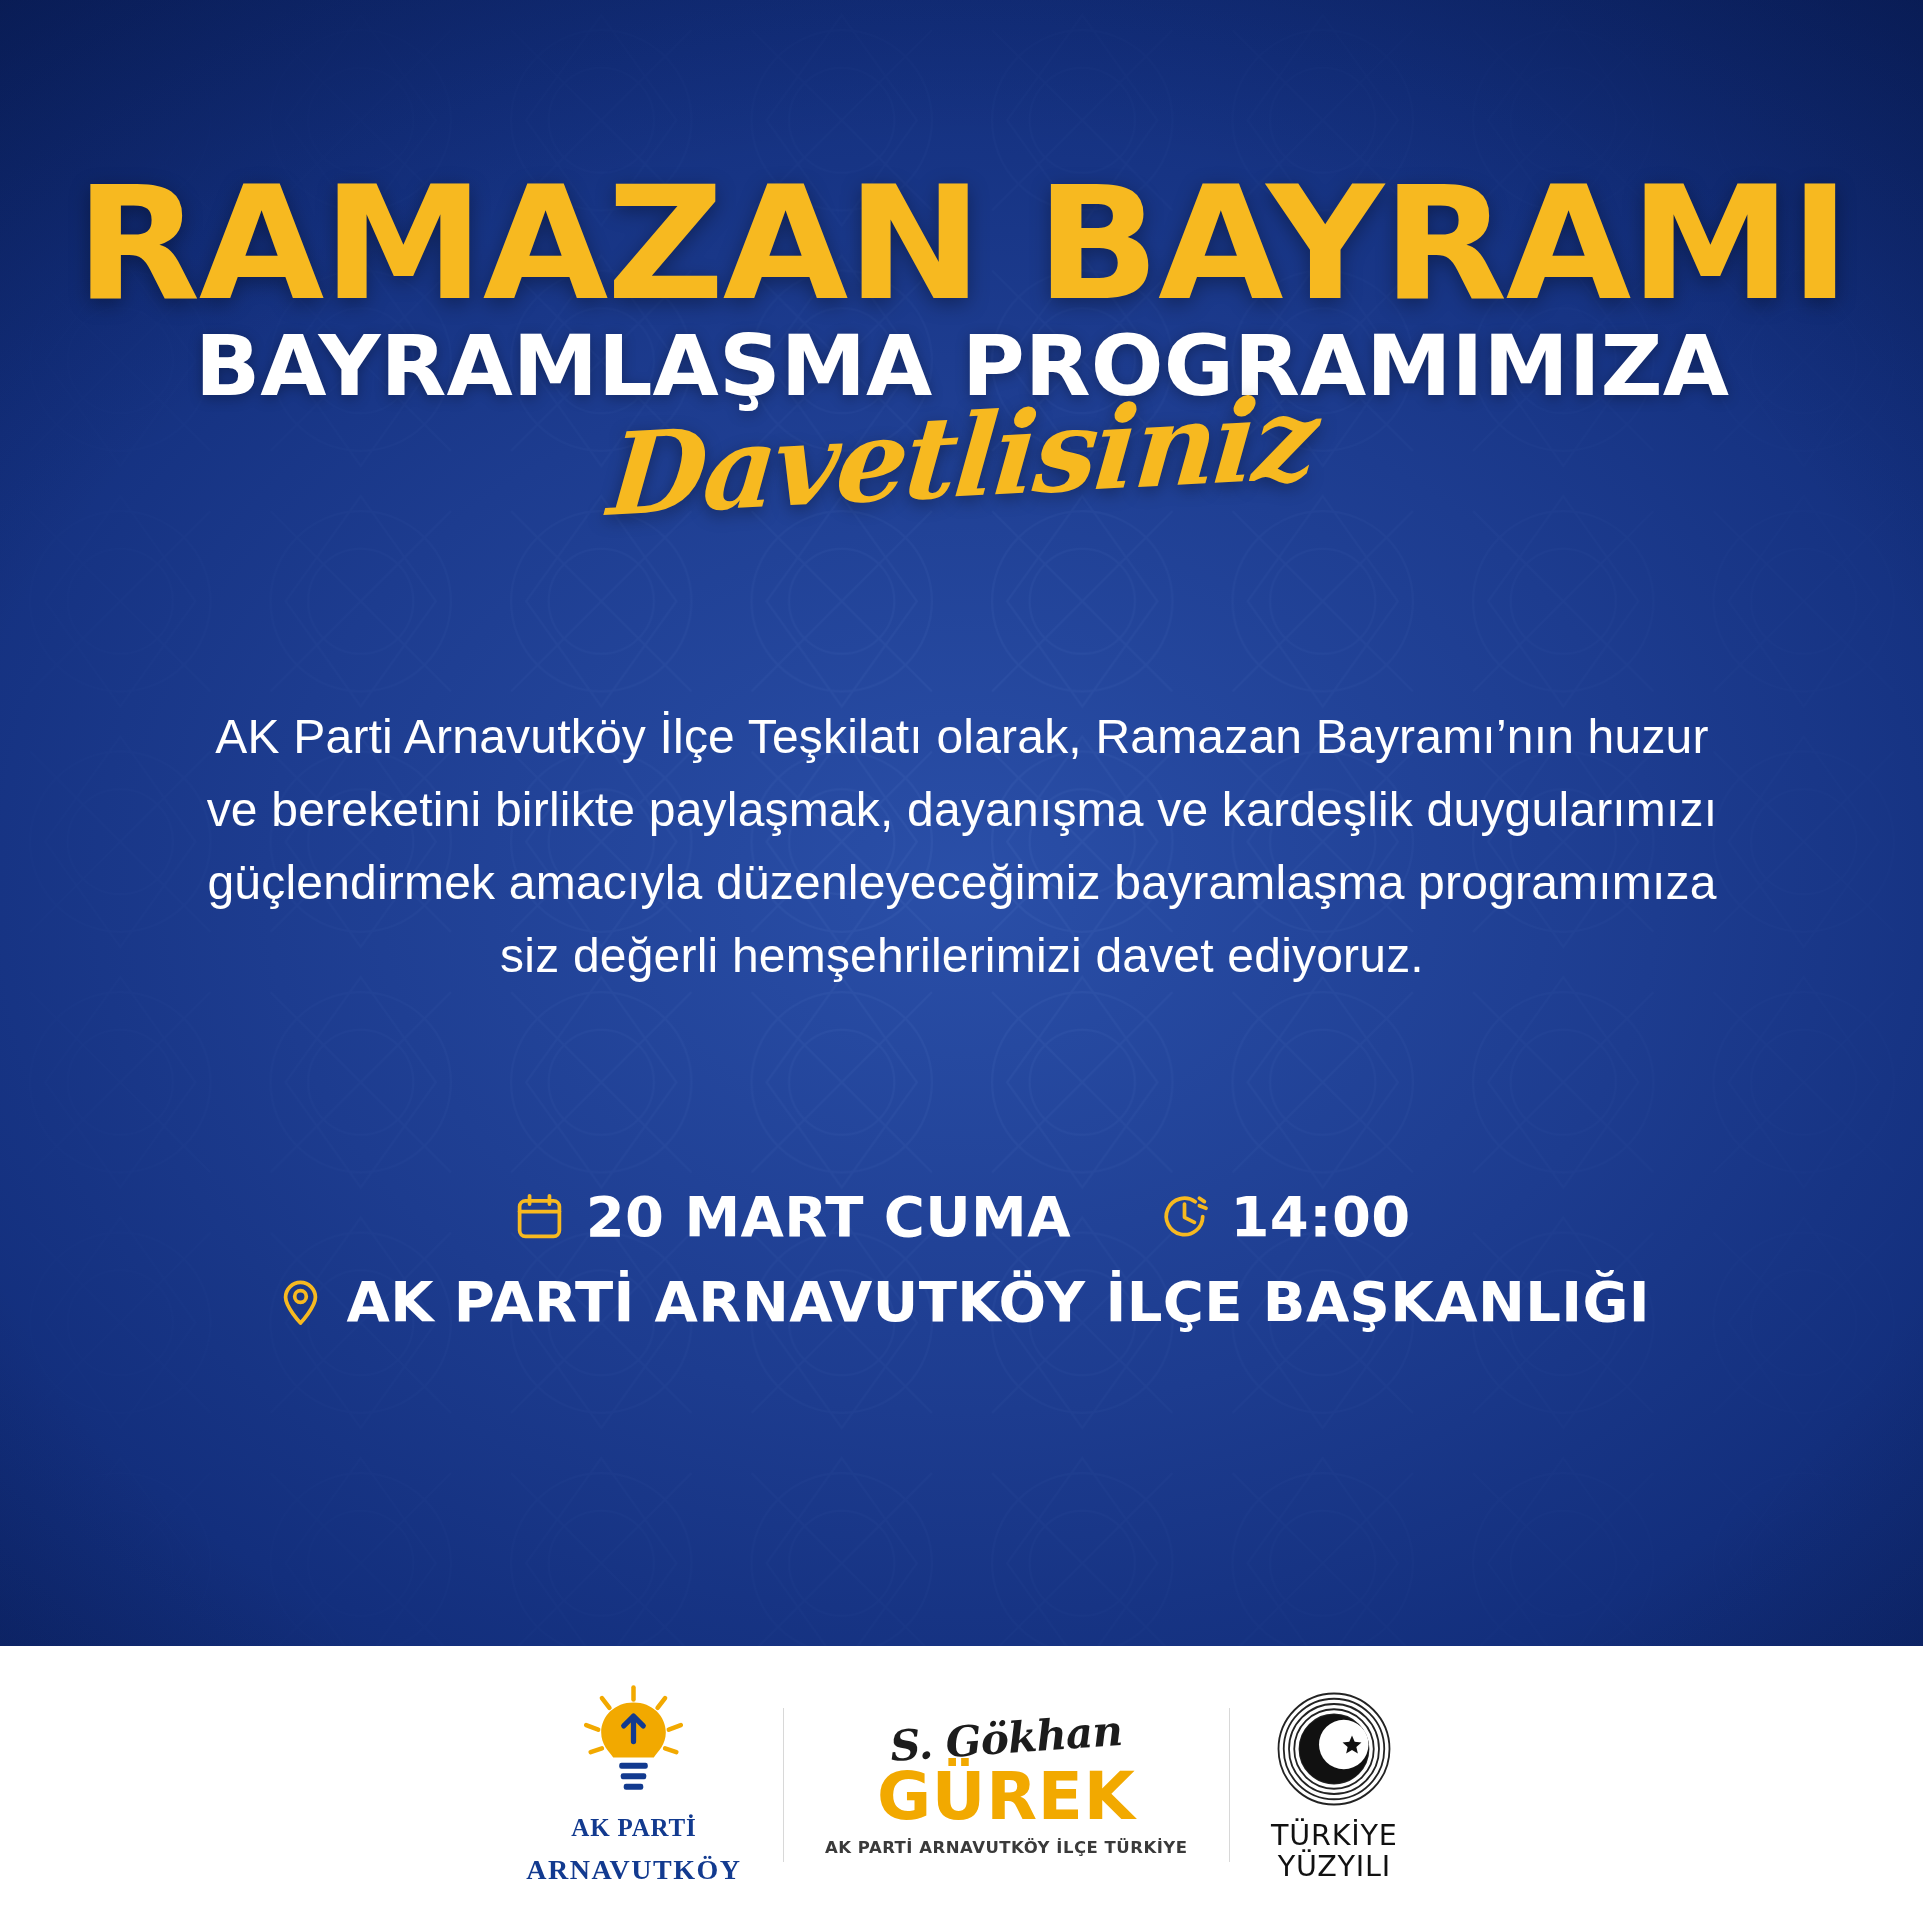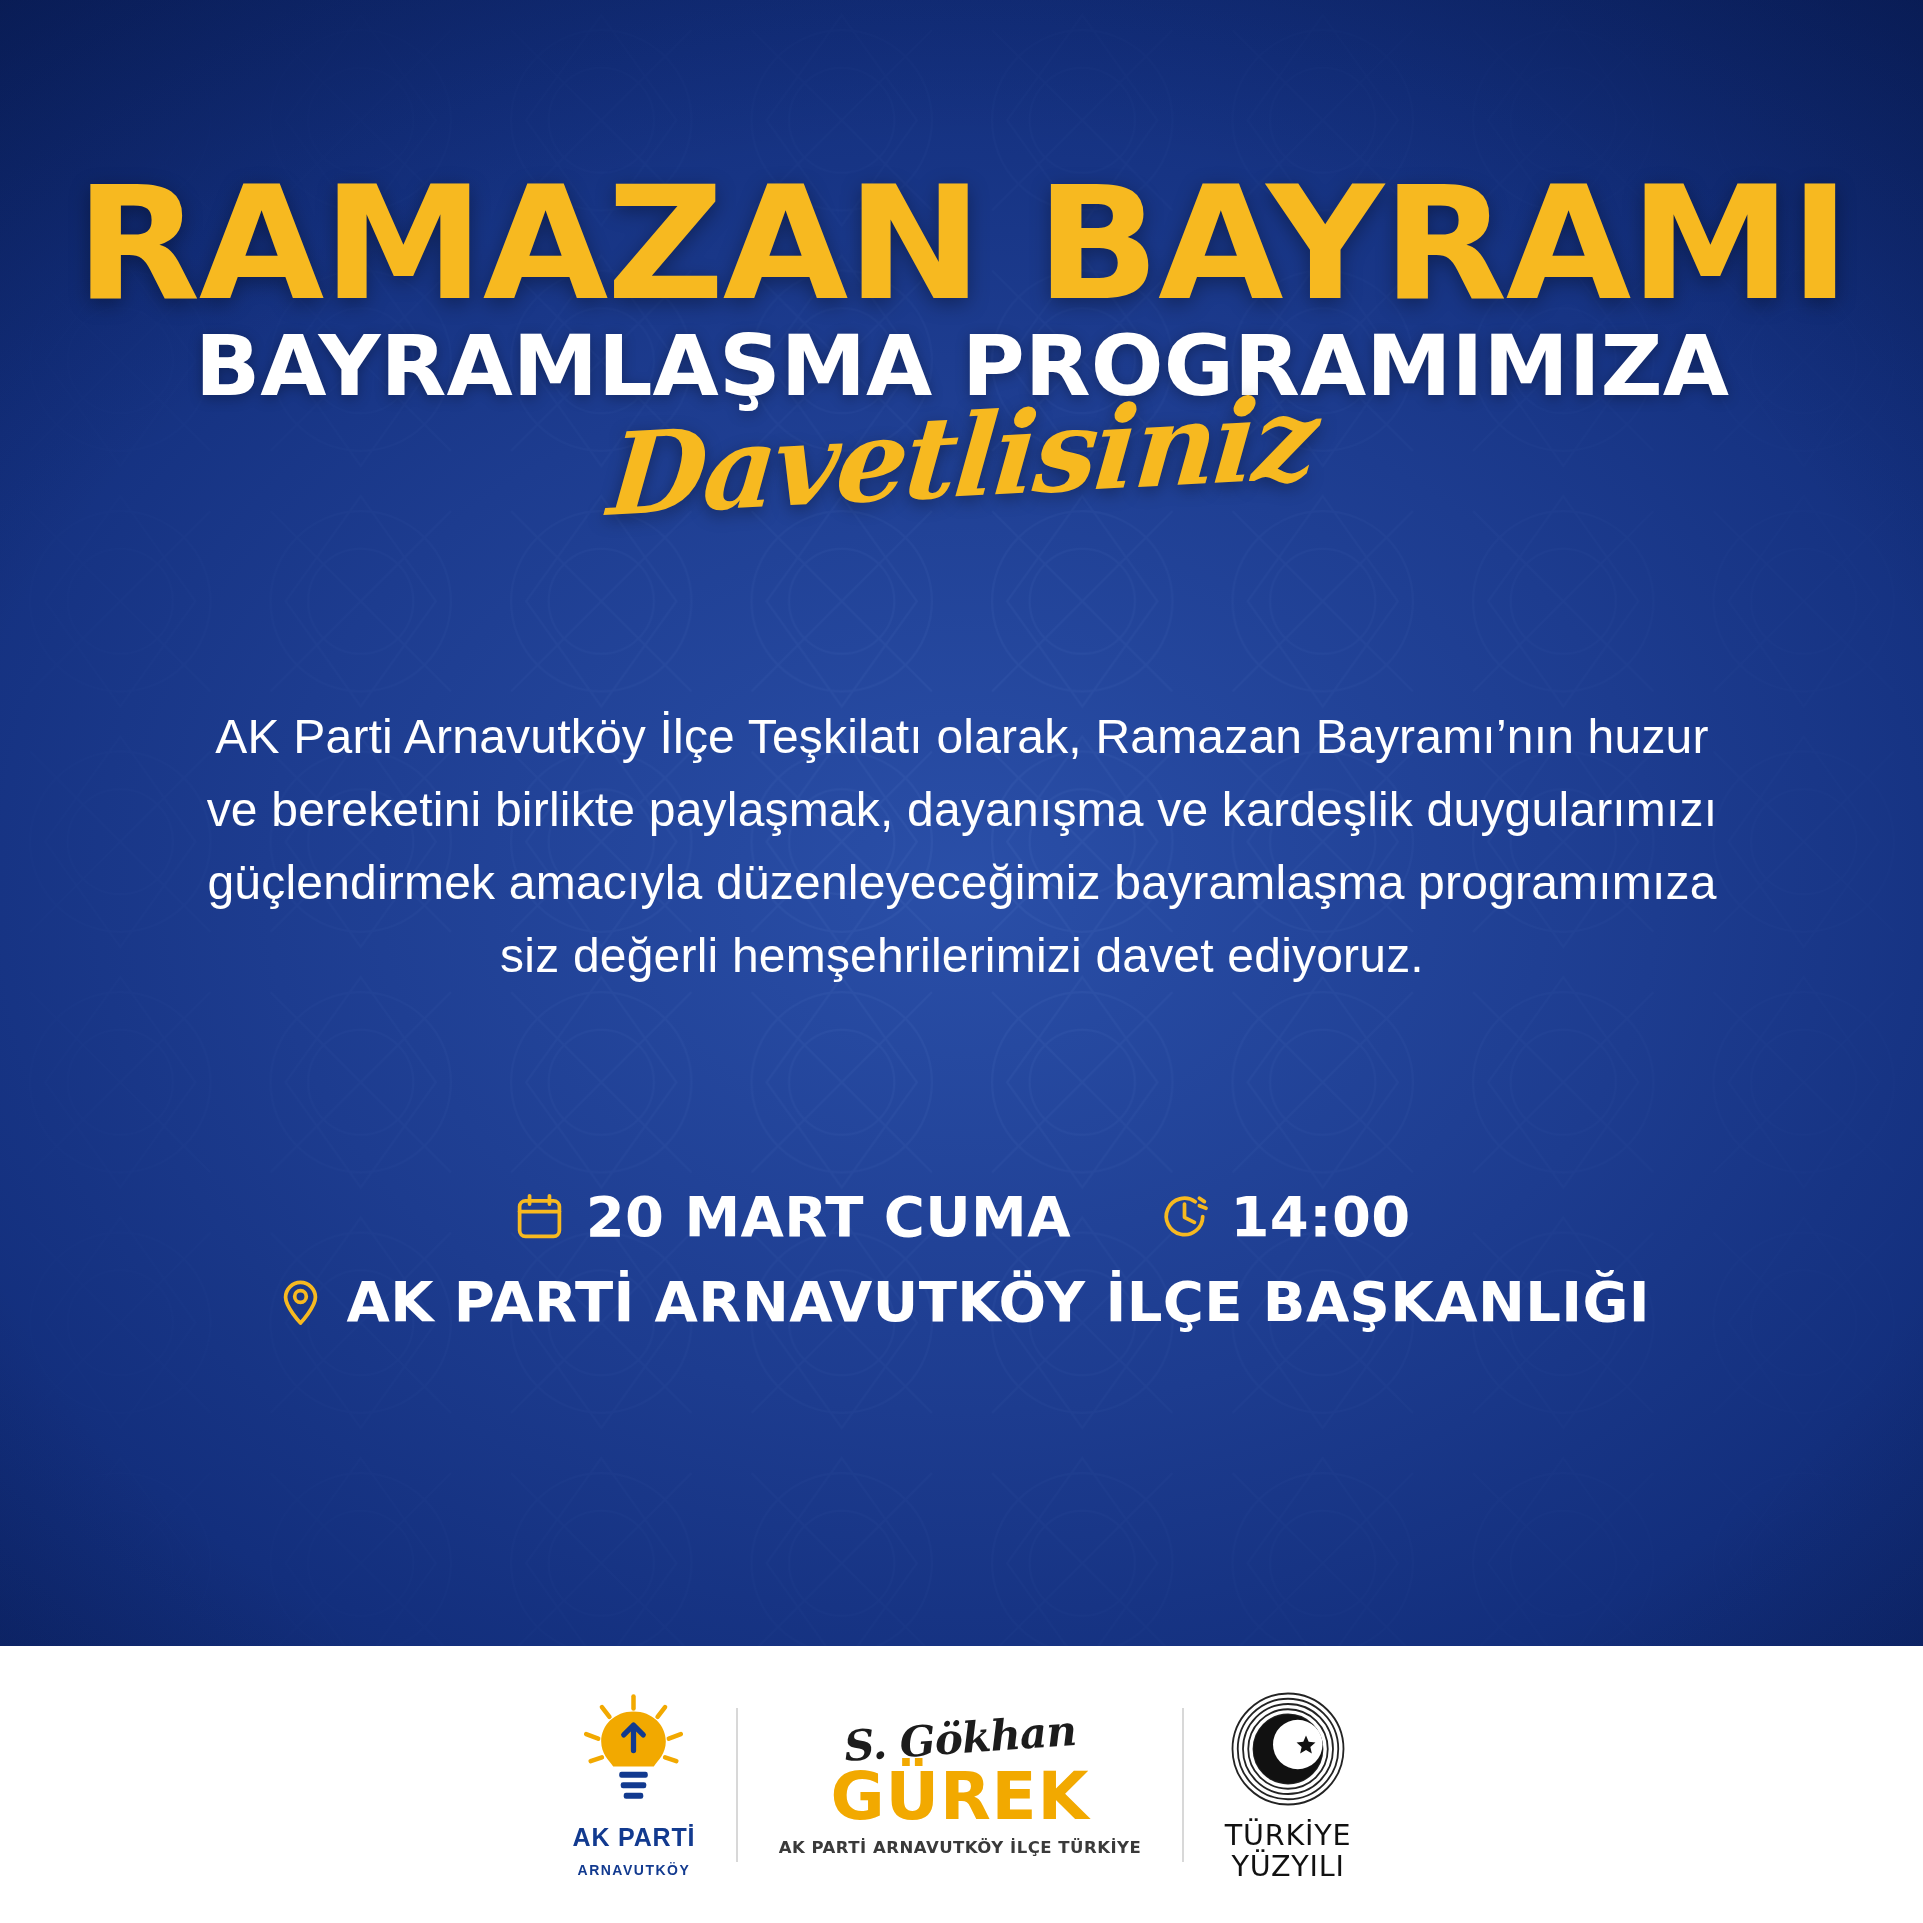--- a/index.html
+++ b/index.html
@@ -159,31 +159,31 @@
     align-items: center;
     justify-content: center;
     padding: 0 41px;
   }
   .divider {
     width: 1.5px;
     height: 154px;
     background: #d8d8d8;
   }
   .akparti-text {
-    font-family: Liberation Sans, sans-serif;
+    font-family: Liberation Serif, serif;
     font-weight: 900;
     font-size: 25px;
     color: #123a8f;
     letter-spacing: 0.8px;
     margin-top: 6px;
     text-align: center;
     line-height: 1.2;
   }
   .akparti-text .sub {
-    font-size: 14px;
+    font-size: 28px;
     letter-spacing: 1.5px;
     display: block;
     margin-top: 10px;
   }
   .sig-script {
     font-family: "DejaVu Serif", serif;
     font-style: italic;
     font-weight: 700;
     font-size: 42px;
     color: #1c1c1c;

